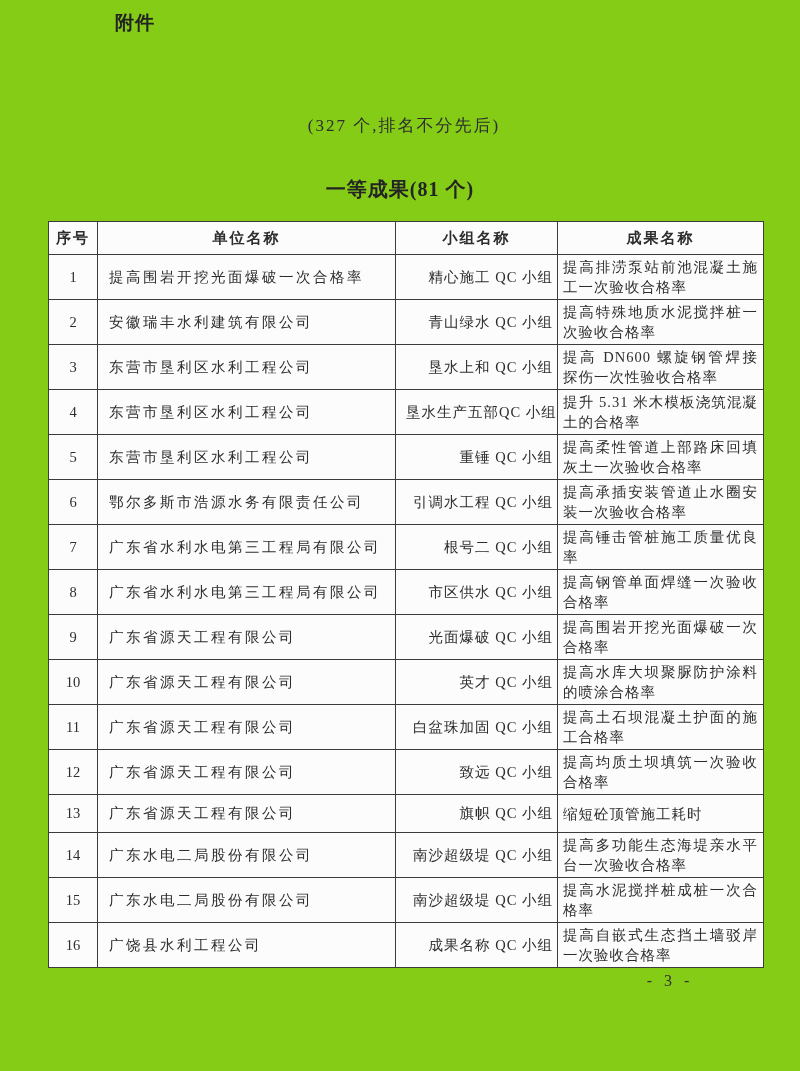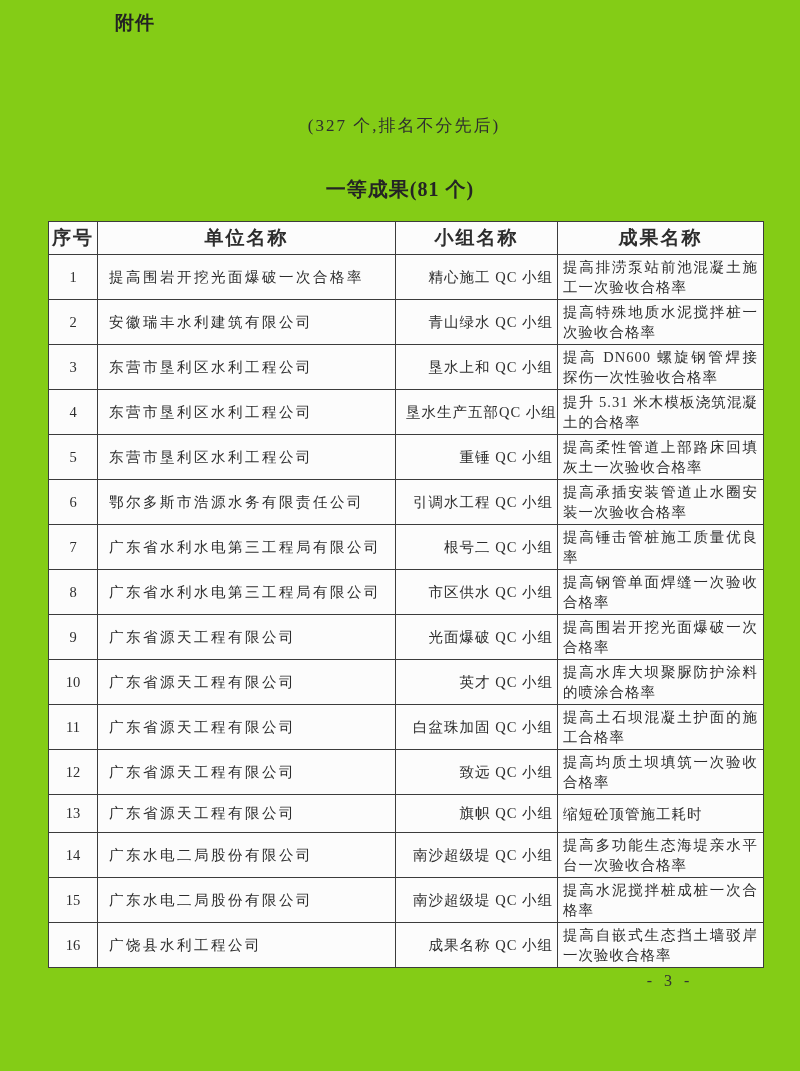--- a/index.html
+++ b/index.html
@@ -73,21 +73,21 @@
     font-size: 14.5px;
     color: #2d2d2d;
     vertical-align: middle;
     overflow: hidden;
   }
   table.results thead tr { height: 33px; }
   table.results th {
     font-weight: bold;
     text-align: center;
     letter-spacing: 2px;
-    font-size: 19px;
+    font-size: 15px;
   }
   table.results tbody tr { height: 38px; }
   td.c0 { text-align: center; letter-spacing: 0; }
   td.c1 { text-align: left; padding: 2px 6px 2px 11px; letter-spacing: 2.5px; white-space: nowrap; }
   td.c2 { text-align: right; padding: 2px 4px 2px 10px; letter-spacing: 1px; white-space: nowrap; }
   td.c3 { text-align: justify; padding: 2px 5px; letter-spacing: 1px; line-height: 1.38; }
   .page-number {
     position: absolute;
     top: 972px;
     left: 600px;

